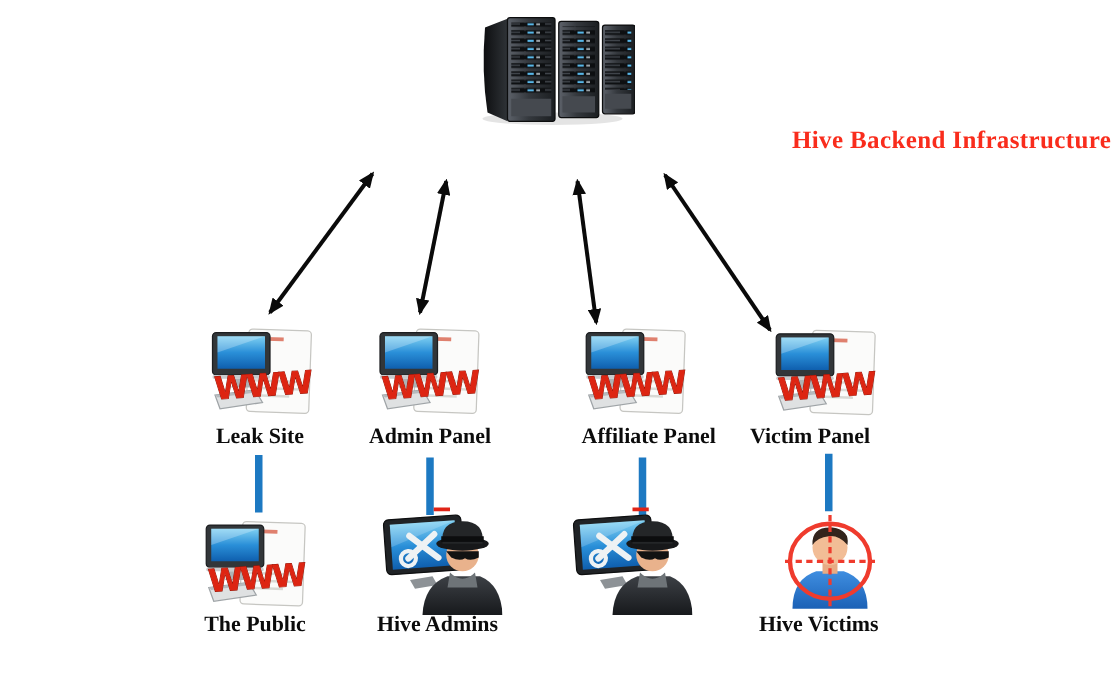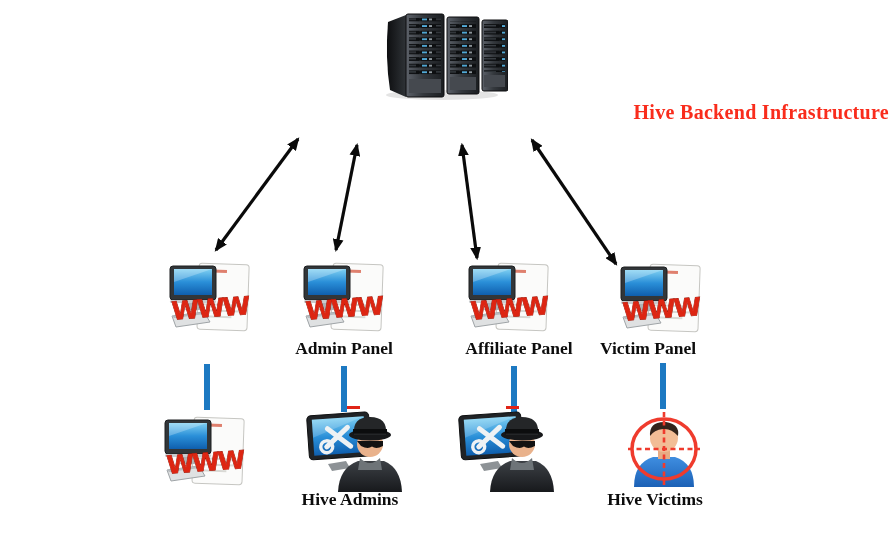--- a/index.html
+++ b/index.html
@@ -162,20 +162,21 @@
   </svg>
   <svg class="abs icon" style="left:467px;top:261px" width="84" height="76" viewBox="0 0 84 76">
     <use href="#www-icon-shape"></use>
     <text class="www-text" x="42" y="56" text-anchor="middle" transform="rotate(-4 42 48)">WWW</text>
   </svg>
   <svg class="abs icon" style="left:619px;top:262px" width="84" height="76" viewBox="0 0 84 76">
     <use href="#www-icon-shape"></use>
     <text class="www-text" x="42" y="56" text-anchor="middle" transform="rotate(-4 42 48)">WWW</text>
   </svg>
 
+  <div class="abs node-label" style="left:108px;top:338px">Leak Site</div>
   <div class="abs node-label" style="left:244px;top:338px">Admin Panel</div>
   <div class="abs node-label" style="left:419px;top:338px">Affiliate Panel</div>
   <div class="abs node-label" style="left:548px;top:338px">Victim Panel</div>
 
   <div class="abs connector" style="left:204px;top:364px"></div>
   <div class="abs connector" style="left:341px;top:366px"></div>
   <div class="abs connector" style="left:511px;top:366px"></div>
   <div class="abs connector" style="left:660px;top:363px"></div>
   <div class="abs red-dash" style="left:347px;top:406px"></div>
   <div class="abs red-dash" style="left:506px;top:406px"></div>
@@ -187,16 +188,17 @@
   <svg class="abs icon" style="left:306px;top:406px" width="96" height="86" viewBox="0 0 96 86">
       <use href="#spy-icon-shape"></use>
     </svg>
   <svg class="abs icon" style="left:458px;top:406px" width="96" height="86" viewBox="0 0 96 86">
       <use href="#spy-icon-shape"></use>
     </svg>
   <svg class="abs icon" style="left:623px;top:409px" width="82" height="80" viewBox="0 0 82 80">
       <use href="#target-icon-shape"></use>
     </svg>
 
+  <div class="abs node-label" style="left:104px;top:489px">The Public</div>
   <div class="abs node-label" style="left:250px;top:489px">Hive Admins</div>
   <div class="abs node-label" style="left:555px;top:489px">Hive Victims</div>
 
 </div>
 
 </body></html>

